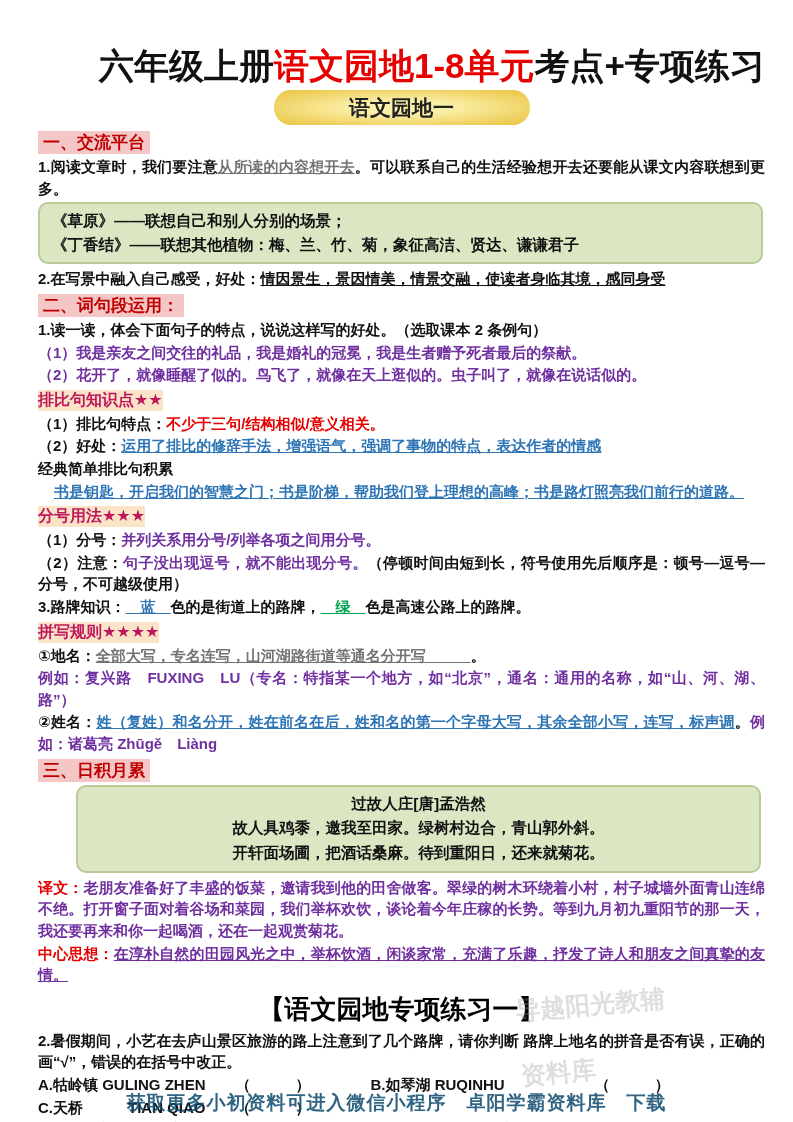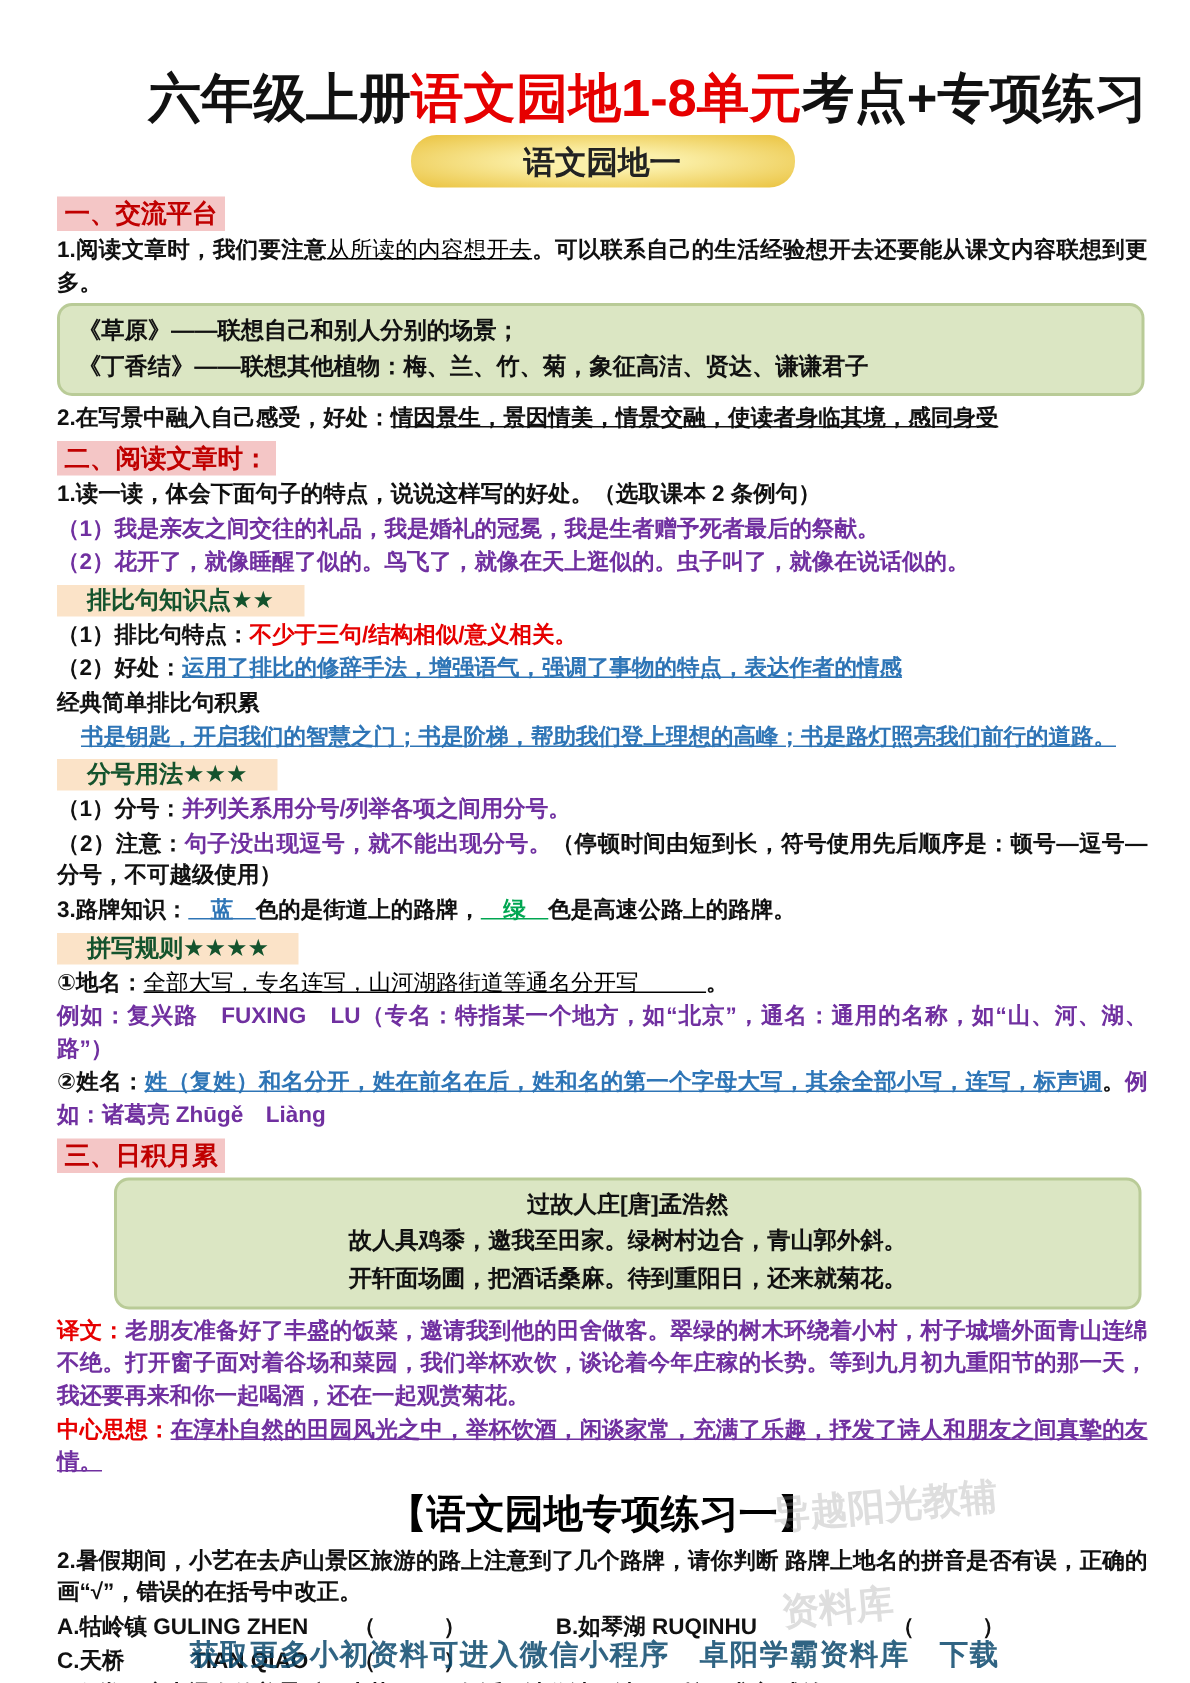--- a/index.html
+++ b/index.html
@@ -22,35 +22,35 @@
     display:flex;align-items:center;justify-content:center;
     font-size:21px;font-weight:700;color:#222;
   }
   
   .hwrap{margin:4px 0 2px;}
   .h-red{
     display:inline-block;background:#f4c6c6;color:#c00000;
     font-weight:800;font-size:17px;padding:0 5px;
   }
   .h-peach{
-    display:inline-block;background:#fbe3c8;color:#14532d;
-    font-weight:800;font-size:16px;padding:0 20px;
+    display:inline-block;background:#fbe3c8;color:#be185d;
+    font-weight:800;font-size:16px;padding:0 0;
   }
   
   .para{
     margin:1px 0;font-size:15px;line-height:1.44;font-weight:600;
     text-align:justify;
   }
   .para.indent{margin-left:16px;}
   .para.nowrap{white-space:nowrap;text-align:left;}
   .s-k{color:#111;}
   .s-b{color:#111;font-weight:800;}
   .s-u{color:#111;font-weight:800;text-decoration:underline;}
   .s-r{color:#e60000;font-weight:800;}
-  .s-ru{color:#000000;font-weight:400;text-decoration:underline;}
+  .s-ru{color:#737373;font-weight:700;text-decoration:underline;}
   .s-p{color:#7030a0;}
   .s-pu{color:#7030a0;text-decoration:underline;}
   .s-bu{color:#2e75b6;font-weight:800;text-decoration:underline;}
   .s-gu{color:#00a651;font-weight:800;text-decoration:underline;}
   .s-lab{color:#e60000;font-weight:800;}
   
   .greenbox{
     background:#dbe6c3;border:2px solid #b9cb97;border-radius:10px;
     padding:5px 12px;margin:3px 2px 4px 0;
     font-size:15.5px;font-weight:700;line-height:1.55;color:#111;
@@ -84,21 +84,21 @@
     <span>语文园地一</span>
   </div>
   <div>
       <div class="hwrap"><span class="h-red">一、交流平台</span></div>
       <p class="para"><span class="s-k">1.阅读文章时，我们要注意</span><span class="s-ru">从所读的内容想开去</span><span class="s-k">。可以联系自己的生活经验想开去还要能从课文内容联想到更多。</span></p>
       <div class="greenbox">
         <div>《草原》——联想自己和别人分别的场景；</div>
         <div>《丁香结》——联想其他植物：梅、兰、竹、菊，象征高洁、贤达、谦谦君子</div>
       </div>
       <p class="para"><span class="s-k">2.在写景中融入自己感受，好处：</span><span class="s-u">情因景生，景因情美，情景交融，使读者身临其境，感同身受</span></p>
-      <div class="hwrap"><span class="h-red">二、阅读文章时：</span></div>
+      <div class="hwrap"><span class="h-red">二、词句段运用：</span></div>
       <p class="para"><span class="s-k">1.读一读，体会下面句子的特点，说说这样写的好处。（选取课本 2 条例句）</span></p>
       <p class="para"><span class="s-p">（1）我是亲友之间交往的礼品，我是婚礼的冠冕，我是生者赠予死者最后的祭献。</span></p>
       <p class="para"><span class="s-p">（2）花开了，就像睡醒了似的。鸟飞了，就像在天上逛似的。虫子叫了，就像在说话似的。</span></p>
       <div class="hwrap"><span class="h-peach">排比句知识点★★</span></div>
       <p class="para"><span class="s-k">（1）排比句特点：</span><span class="s-r">不少于三句/结构相似/意义相关。</span></p>
       <p class="para"><span class="s-k">（2）好处：</span><span class="s-bu">运用了排比的修辞手法，增强语气，强调了事物的特点，表达作者的情感</span></p>
       <p class="para"><span class="s-b">经典简单排比句积累</span></p>
       <p class="para indent"><span class="s-bu">书是钥匙，开启我们的智慧之门；书是阶梯，帮助我们登上理想的高峰；书是路灯照亮我们前行的道路。</span></p>
       <div class="hwrap"><span class="h-peach">分号用法★★★</span></div>
       <p class="para"><span class="s-k">（1）分号：</span><span class="s-p">并列关系用分号/列举各项之间用分号。</span></p>

